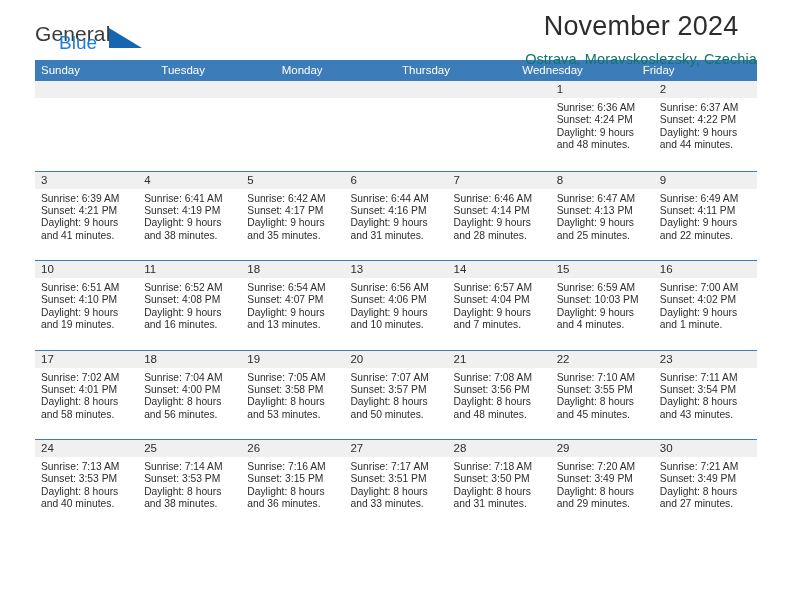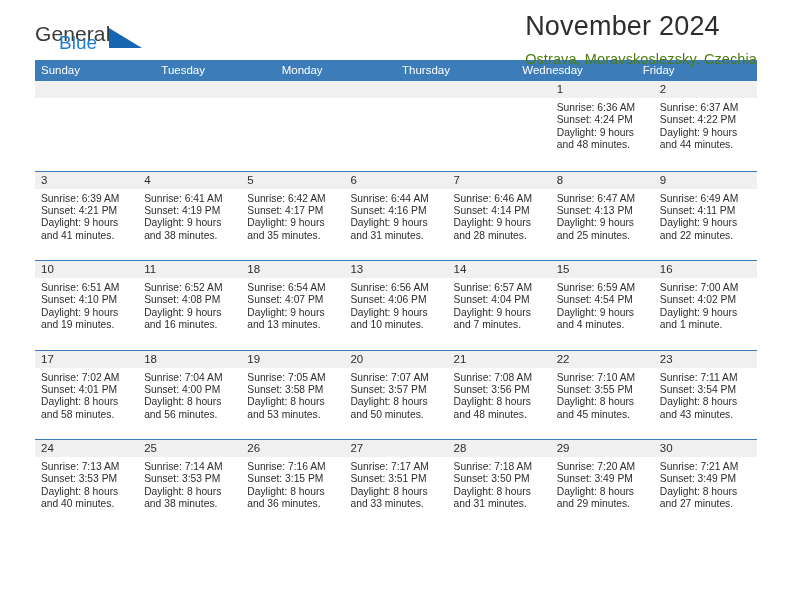--- a/index.html
+++ b/index.html
@@ -58,33 +58,33 @@
     width: 0;
     height: 0;
     border-left: 33px solid #1565b0;
     border-top: 20px solid transparent;
   }
 
   .title-block {
     position: absolute;
     right: 0;
     top: 12px;
-    text-align: left;
+    text-align: center;
   }
   .cal-title {
     font-size: 27px;
     font-weight: normal;
     color: #2d2d2d;
     line-height: 1.1;
     letter-spacing: 0.2px;
   }
   .cal-subtitle {
     margin-top: 9px;
     font-size: 14.5px;
-    color: #4d7c0f;
+    color: #0f766e;
     letter-spacing: 0.1px;
   }
 
   
   .calendar {
     margin: 0 35px;
     width: 722px;
   }
 
   .weekday-row {
@@ -312,21 +312,21 @@
               <div>Sunrise: 6:57 AM</div>
               <div>Sunset: 4:04 PM</div>
               <div>Daylight: 9 hours</div>
               <div>and 7 minutes.</div>
             </div>
           </div>
           <div class="day-cell">
             <div class="day-number">15</div>
             <div class="day-info">
               <div>Sunrise: 6:59 AM</div>
-              <div>Sunset: 4:54 PM</div>
+              <div>Sunset: 10:03 PM</div>
               <div>Daylight: 9 hours</div>
               <div>and 4 minutes.</div>
             </div>
           </div>
           <div class="day-cell">
             <div class="day-number">16</div>
             <div class="day-info">
               <div>Sunrise: 7:00 AM</div>
               <div>Sunset: 4:02 PM</div>
               <div>Daylight: 9 hours</div>

